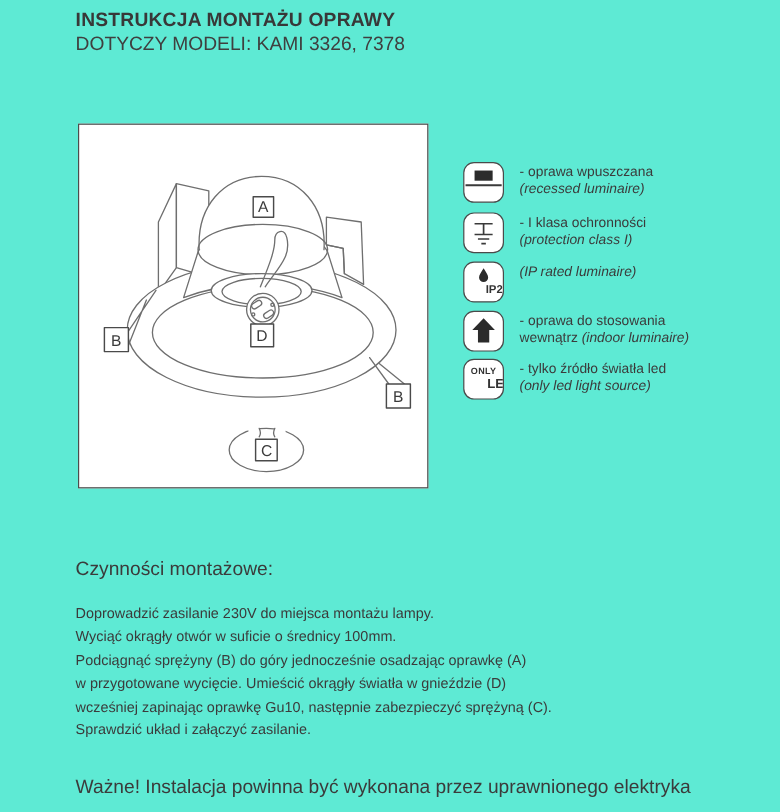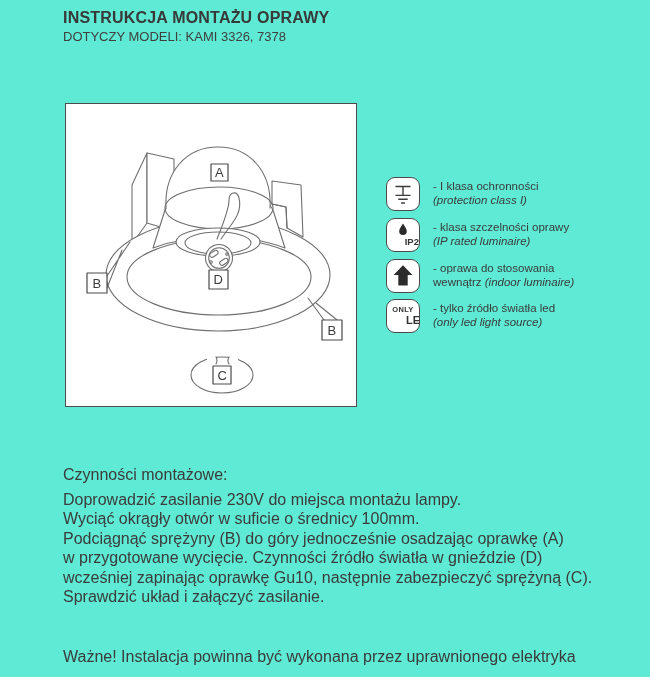--- a/index.html
+++ b/index.html
@@ -5,21 +5,21 @@
   html,body{margin:0;padding:0;background:#ffffff;}
   .page{
     position:relative;width:650px;height:677px;background:#5eead4;overflow:hidden;
     font-family:"Liberation Sans",sans-serif;color:#3b3b3b;
   }
   .abs{position:absolute;}
   .nowrap{white-space:nowrap;}
 
   
   .title{left:63px;top:9px;font-size:16px;font-weight:bold;letter-spacing:.2px;color:#383838;}
-  .subtitle{left:63px;top:29px;font-size:13px;color:#3f3f3f;}
+  .subtitle{left:63px;top:29px;font-size:16px;color:#3f3f3f;}
 
   
   .diagram-box{left:65px;top:103px;width:292px;height:304px;border:1.6px solid #4c4c4c;box-sizing:border-box;background:#fff;}
   .diagram-box svg{display:block;}
 
   
   .legend-row{left:386px;width:230px;height:40px;}
   .legend-icon{
     position:absolute;left:0;top:0;width:34px;height:34px;box-sizing:border-box;
     border:1.6px solid #4a4a4a;border-radius:9px;background:#fff;overflow:hidden;
@@ -28,21 +28,21 @@
   .legend-text .en{font-style:italic;}
   .icon-svg{display:block;width:100%;height:100%;}
   .onlyled{display:flex;flex-direction:column;align-items:center;justify-content:center;height:100%;line-height:1;}
   .onlyled .t1{font-size:7.5px;font-weight:bold;color:#333;letter-spacing:.3px;}
   .onlyled .t2{font-size:11px;font-weight:bold;color:#333;margin-top:1px;padding-left:28px;}
   .ip20box{display:flex;flex-direction:column;align-items:center;justify-content:center;height:100%;line-height:1;}
   .ip20box .ip{font-size:9.5px;font-weight:bold;color:#333;margin-top:1px;margin-left:23px;}
 
   
   .section-heading{left:63px;top:466px;font-size:16px;color:#3b3b3b;}
-  .instr{left:63px;top:490px;font-size:16px;line-height:19.4px;color:#3b3b3b;}
+  .instr{left:63px;top:502px;font-size:12px;line-height:19.4px;color:#3b3b3b;}
   .warning{left:63px;top:648px;font-size:16px;color:#3b3b3b;}
 </style>
 </head>
 <body>
 
 <div class="page">
 
   <div class="abs title nowrap">INSTRUKCJA MONTAŻU OPRAWY</div>
   <div class="abs subtitle nowrap">DOTYCZY MODELI: KAMI 3326, 7378</div>
 
@@ -100,20 +100,32 @@
         <rect x="256" y="216" width="20" height="20" fill="#ffffff"></rect>
         <text x="261.5" y="231" stroke="none" fill="#3b3b3b">B</text>
         <rect x="143" y="166" width="19" height="19" fill="#ffffff"></rect>
         <text x="147.5" y="180" stroke="none" fill="#3b3b3b">D</text>
         <rect x="147" y="262" width="18" height="18" fill="#ffffff"></rect>
         <text x="151.5" y="276" stroke="none" fill="#3b3b3b">C</text>
       </g>
     </svg>
   </div>
 
+  <div class="abs legend-row" style="top:135px">
+    <div class="legend-icon">
+      <svg class="icon-svg" viewBox="0 0 34 34">
+        <rect x="9" y="6.5" width="16" height="9" fill="#2b2b2b"></rect>
+        <line x1="1" y1="19.5" x2="33" y2="19.5" stroke="#3a3a3a" stroke-width="1.6"></line>
+      </svg>
+    </div>
+    <div class="legend-text nowrap">
+      <div>- oprawa wpuszczana</div>
+      <div class="en">(recessed luminaire)</div>
+    </div>
+  </div>
 
   <div class="abs legend-row" style="top:177px">
     <div class="legend-icon">
       <svg class="icon-svg" viewBox="0 0 34 34" stroke="#3a3a3a" stroke-width="1.5">
         <line x1="9" y1="9" x2="25" y2="9"></line>
         <line x1="17" y1="9" x2="17" y2="18.5"></line>
         <line x1="9" y1="18.5" x2="25" y2="18.5"></line>
         <line x1="12" y1="22.5" x2="22" y2="22.5"></line>
         <line x1="15" y1="26.5" x2="19" y2="26.5"></line>
       </svg>
@@ -127,21 +139,20 @@
   <div class="abs legend-row" style="top:218px">
     <div class="legend-icon">
       <div class="ip20box">
         <svg width="14" height="13" viewBox="0 0 14 13">
           <path d="M 7 0.5 C 5 4 3.2 6 3.2 8.3 a 3.8 3.8 0 0 0 7.6 0 C 10.8 6 9 4 7 0.5 Z" fill="#2b2b2b"></path>
         </svg>
         <div class="ip">IP20</div>
       </div>
     </div>
     <div class="legend-text nowrap">
-      <div>- klasa szczelności oprawy</div>
       <div class="en">(IP rated luminaire)</div>
     </div>
   </div>
 
   <div class="abs legend-row" style="top:259px">
     <div class="legend-icon">
       <svg class="icon-svg" viewBox="0 0 34 34">
         <path d="M 17 5.5 L 27 16 L 22 16 L 22 27 L 12 27 L 12 16 L 7 16 Z" fill="#2b2b2b"></path>
       </svg>
     </div>
@@ -162,19 +173,19 @@
       <div>- tylko źródło światła led</div>
       <div class="en">(only led light source)</div>
     </div>
   </div>
 
   <div class="abs section-heading nowrap">Czynności montażowe:</div>
   <div class="abs instr">
     <div class="nowrap">Doprowadzić zasilanie 230V do miejsca montażu lampy.</div>
     <div class="nowrap">Wyciąć okrągły otwór w suficie o średnicy 100mm.</div>
     <div class="nowrap">Podciągnąć sprężyny (B) do góry jednocześnie osadzając oprawkę (A)</div>
-    <div class="nowrap">w przygotowane wycięcie. Czynności źródło światła w gnieździe (D)</div>
+    <div class="nowrap">w przygotowane wycięcie. Umieścić okrągły światła w gnieździe (D)</div>
     <div class="nowrap">wcześniej zapinając oprawkę Gu10, następnie zabezpieczyć sprężyną (C).</div>
     <div class="nowrap">Sprawdzić układ i załączyć zasilanie.</div>
   </div>
   <div class="abs warning nowrap">Ważne! Instalacja powinna być wykonana przez uprawnionego elektryka</div>
 
 </div>
 
 </body></html>

